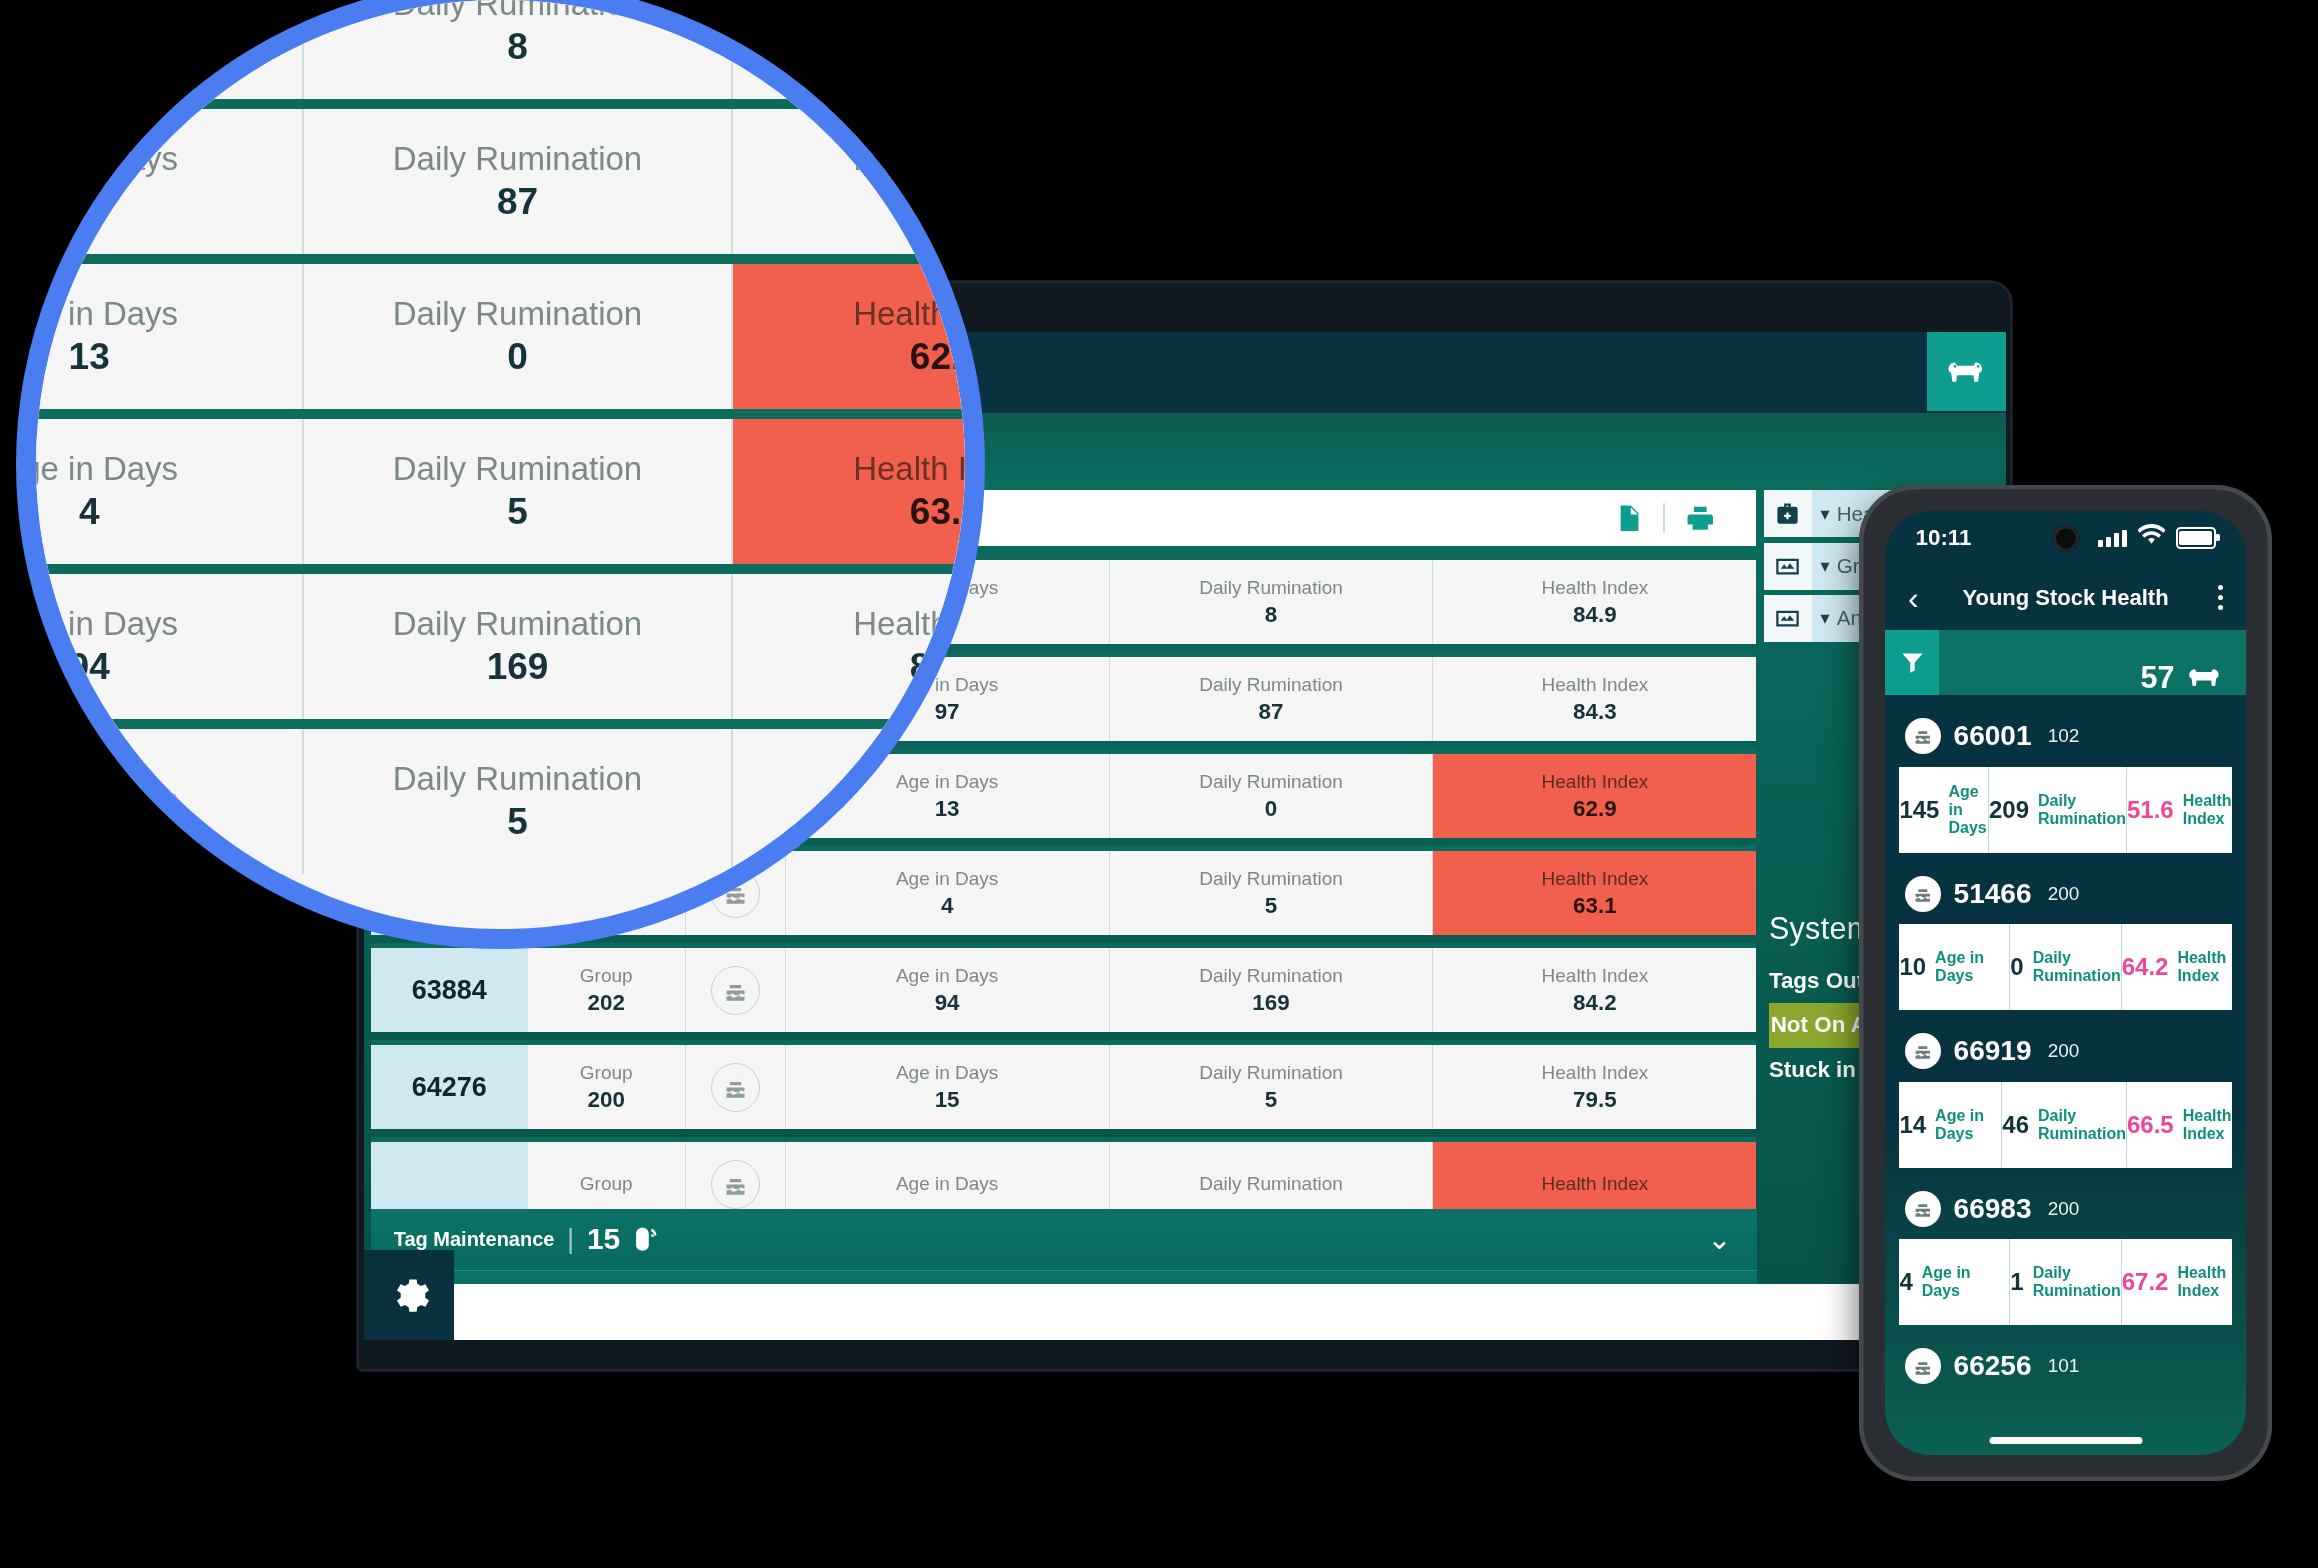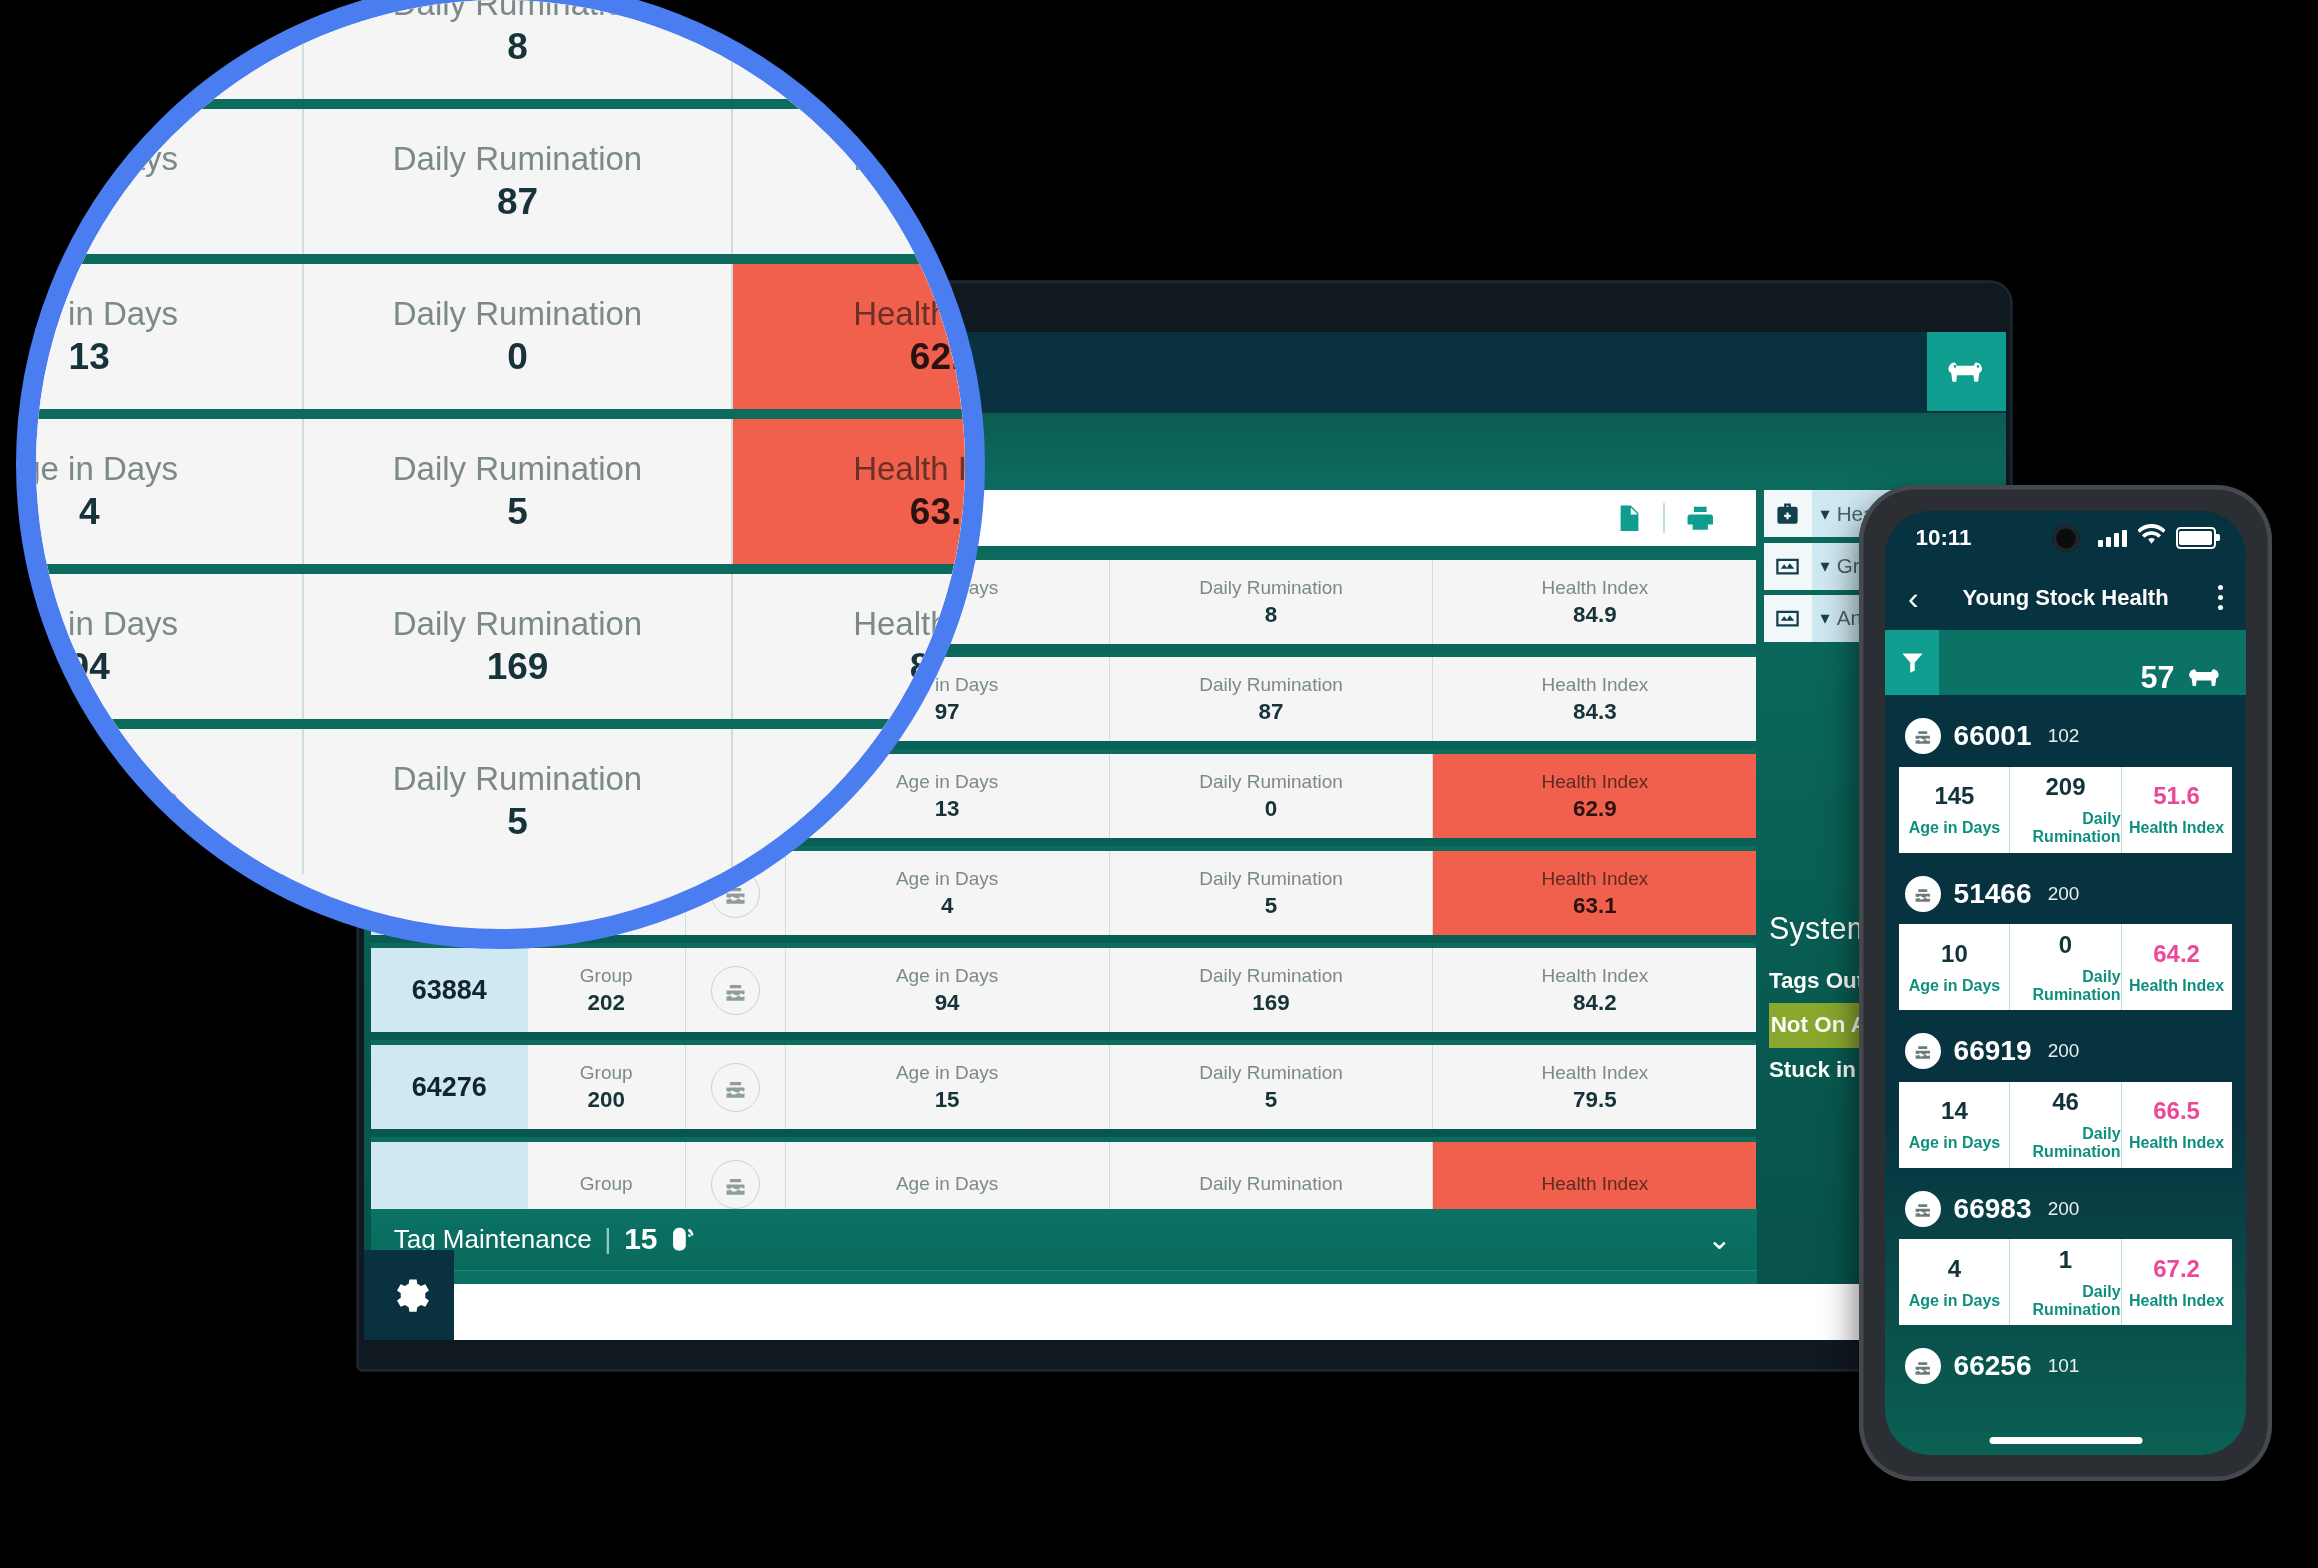--- a/index.html
+++ b/index.html
@@ -67,21 +67,21 @@
   .syspanel{margin-top:269px;color:#fff;padding-left:5.4px;}
   .syspanel .sys-t{font-size:30.5px;font-weight:400;letter-spacing:0.3px;margin-bottom:12.6px;white-space:nowrap;}
   .sys-i{font-size:22.4px;font-weight:700;line-height:2.0;white-space:nowrap;}
   .sys-i.hl{background:#8aa82e;display:block;padding-left:1.8px;}
 
   
   .lp-bars{position:absolute;left:7.2px;right:249px;bottom:7.2px;}
   .bar{height:61px;background:linear-gradient(180deg,#0b7265,#086a5d);
        display:flex;align-items:center;color:#fff;padding:0 23px;position:relative;
        border-bottom:1.8px solid #1d8d7d;}
-  .bar .btxt{font-size:26px;font-weight:400;}
+  .bar .btxt{font-size:20px;font-weight:700;}
   .bar .bsep{margin:0 12.6px;opacity:.6;font-size:28px;}
   .bar .bnum{font-size:30px;font-weight:700;}
   .bar svg{width:30.5px;height:30.5px;fill:#fff;margin-left:10.8px;}
   .bar .chev{position:absolute;right:25px;font-size:29px;line-height:1;}
 
   .lp-gear{position:absolute;left:0;bottom:0;width:90px;height:90px;background:#0a3140;
            display:flex;align-items:center;justify-content:center;}
   .lp-gear svg{width:43px;height:43px;fill:#fff;}
   .lp-white{position:absolute;left:90px;right:0;bottom:0;height:56px;background:#fff;}
 
@@ -116,22 +116,22 @@
   .ph-count svg{width:36px;height:36px;fill:#fff;}
 
   .ph-list{padding:0 0 0 0;background:linear-gradient(180deg,#07323f 0%,#07323f 55%,#0b6154 100%);
            height:calc(100% - 183px);overflow:hidden;}
   .ph-an{display:flex;align-items:center;gap:12.6px;padding:23px 0 12.6px 20px;color:#fff;}
   .ph-av{width:36px;height:36px;border-radius:50%;background:#fff;display:flex;align-items:center;justify-content:center;}
   .ph-av svg{width:21.5px;height:21.5px;fill:#6d7c7a;}
   .ph-id{font-size:28px;font-weight:700;}
   .ph-grp{font-size:19px;font-weight:400;opacity:.92;margin-left:3.6px;}
   .ph-card{background:#fff;margin:0 14.4px;display:flex;height:86px;}
-  .ph-c{flex:1 1 0;display:flex;flex-direction:column;align-items:center;justify-content:center;gap:9px;
-        border-right:1.8px solid #b9ded8;text-align:right;}
+  .ph-c{flex:1 1 0;display:flex;flex-direction:row;align-items:center;justify-content:center;gap:9px;
+        border-right:1.8px solid #b9ded8;}
   .ph-c:last-child{border-right:none;}
   .ph-c .v{font-size:24px;font-weight:700;color:#12333a;}
   .ph-c .v.red{color:#ec4899;}
   .ph-c .k{font-size:16px;font-weight:700;color:#0f8f7e;}
   .ph-home{position:absolute;bottom:10.8px;left:50%;transform:translateX(-50%);
            width:153px;height:7.2px;border-radius:3.6px;background:#fff;}
 
   
   #mag{position:absolute;left:16px;top:-20px;width:969px;height:969px;border-radius:50%;
        border:20px solid #4a7df0;box-sizing:border-box;overflow:hidden;background:#f4f5f4;}

